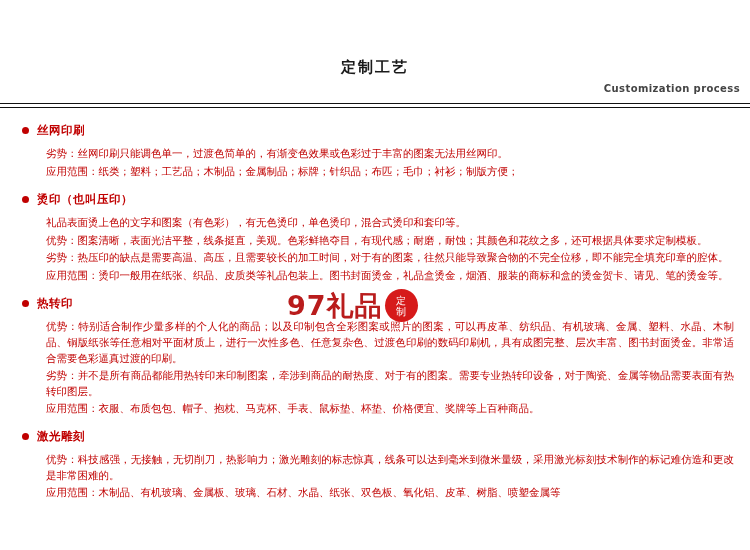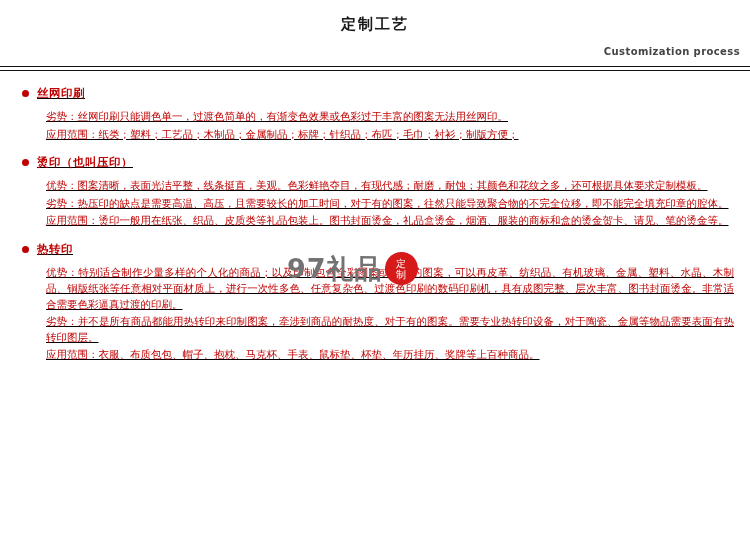--- a/index.html
+++ b/index.html
@@ -17,22 +17,23 @@
   .page {
     width: 750px;
     height: 550px;
     position: relative;
     box-sizing: border-box;
   }
   
   .header {
     position: relative;
     height: 72px;
-    padding-top: 14px;
+    padding-top: 20px;
     box-sizing: border-box;
+    margin-top: 37px;
   }
   .header-title {
     text-align: center;
     font-size: 15px;
     font-weight: bold;
     color: #1a1a1a;
     letter-spacing: 2px;
     line-height: 20px;
   }
   .header-sub {
@@ -52,21 +53,20 @@
     height: 3px;
     border-top: 1px solid #111;
     border-bottom: 1px solid #111;
   }
   
   .content {
     padding: 14px 16px 0 22px;
   }
   .section {
     margin-bottom: 13px;
-    text-decoration: underline;
   }
   .sec-head {
     display: flex;
     align-items: center;
     margin-bottom: 7px;
   }
   .bullet {
     width: 7px;
     height: 7px;
     border-radius: 50%;
@@ -97,21 +97,21 @@
     left: 287px;
     top: 252px;
     display: flex;
     align-items: center;
     pointer-events: none;
     z-index: 5;
   }
   .wm-text {
     font-size: 27px;
     font-weight: bold;
-    color: #737373;
+    color: #b91c1c;
     letter-spacing: 1px;
     line-height: 30px;
     font-family: "DejaVu Sans", "Liberation Sans", sans-serif;
   }
   .wm-seal {
     width: 33px;
     height: 33px;
     border-radius: 50%;
     background: #d61a1a;
     color: #ffffff;
@@ -146,35 +146,44 @@
       </div>
       <p class="para">劣势：丝网印刷只能调色单一，过渡色简单的，有渐变色效果或色彩过于丰富的图案无法用丝网印。</p>
       <p class="para">应用范围：纸类；塑料；工艺品；木制品；金属制品；标牌；针织品；布匹；毛巾；衬衫；制版方便；</p>
     </div>
 
     <div class="section">
       <div class="sec-head">
         <span class="bullet"></span>
         <span class="sec-title">烫印（也叫压印）</span>
       </div>
+      <p class="para">礼品表面烫上色的文字和图案（有色彩），有无色烫印，单色烫印，混合式烫印和套印等。</p>
       <p class="para">优势：图案清晰，表面光洁平整，线条挺直，美观。色彩鲜艳夺目，有现代感；耐磨，耐蚀；其颜色和花纹之多，还可根据具体要求定制模板。</p>
       <p class="para">劣势：热压印的缺点是需要高温、高压，且需要较长的加工时间，对于有的图案，往然只能导致聚合物的不完全位移，即不能完全填充印章的腔体。</p>
       <p class="para">应用范围：烫印一般用在纸张、织品、皮质类等礼品包装上。图书封面烫金，礼品盒烫金，烟酒、服装的商标和盒的烫金贺卡、请见、笔的烫金等。</p>
     </div>
 
     <div class="section">
       <div class="sec-head">
         <span class="bullet"></span>
         <span class="sec-title">热转印</span>
       </div>
       <p class="para dense">优势：特别适合制作少量多样的个人化的商品；以及印制包含全彩图案或照片的图案，可以再皮革、纺织品、有机玻璃、金属、塑料、水晶、木制品、铜版纸张等任意相对平面材质上，进行一次性多色、任意复杂色、过渡色印刷的数码印刷机，具有成图完整、层次丰富、图书封面烫金。非常适合需要色彩逼真过渡的印刷。</p>
       <p class="para dense">劣势：并不是所有商品都能用热转印来印制图案，牵涉到商品的耐热度、对于有的图案。需要专业热转印设备，对于陶瓷、金属等物品需要表面有热转印图层。</p>
-      <p class="para dense">应用范围：衣服、布质包包、帽子、抱枕、马克杯、手表、鼠标垫、杯垫、年历挂历、奖牌等上百种商品。</p>
+      <p class="para dense">应用范围：衣服、布质包包、帽子、抱枕、马克杯、手表、鼠标垫、杯垫、价格便宜、奖牌等上百种商品。</p>
     </div>
 
+    <div class="section">
+      <div class="sec-head">
+        <span class="bullet"></span>
+        <span class="sec-title">激光雕刻</span>
+      </div>
+      <p class="para dense">优势：科技感强，无接触，无切削刀，热影响力；激光雕刻的标志惊真，线条可以达到毫米到微米量级，采用激光标刻技术制作的标记难仿造和更改是非常困难的。</p>
+      <p class="para dense">应用范围：木制品、有机玻璃、金属板、玻璃、石材、水晶、纸张、双色板、氧化铝、皮革、树脂、喷塑金属等</p>
+    </div>
 
   </div>
 
   <div class="watermark">
     <span class="wm-text">97礼品</span>
     <span class="wm-seal">
       <span>定</span>
       <span>制</span>
     </span>
   </div>

